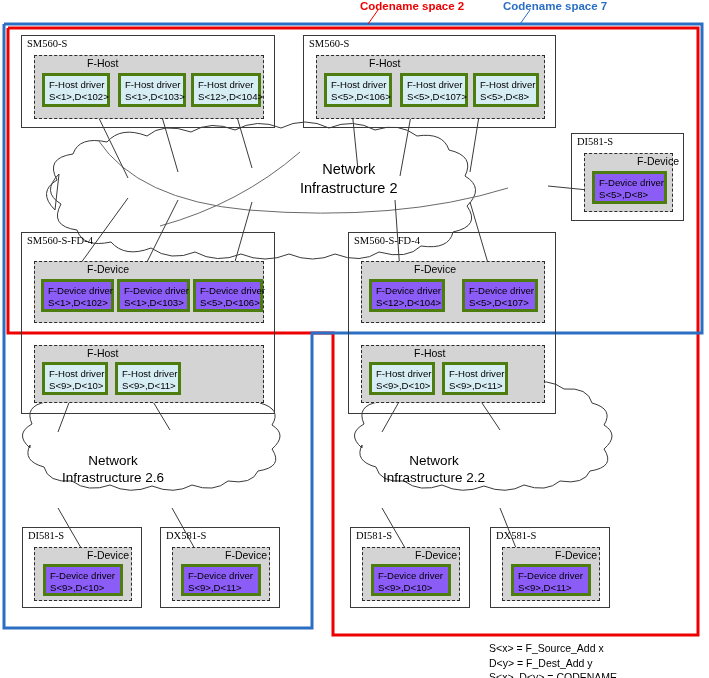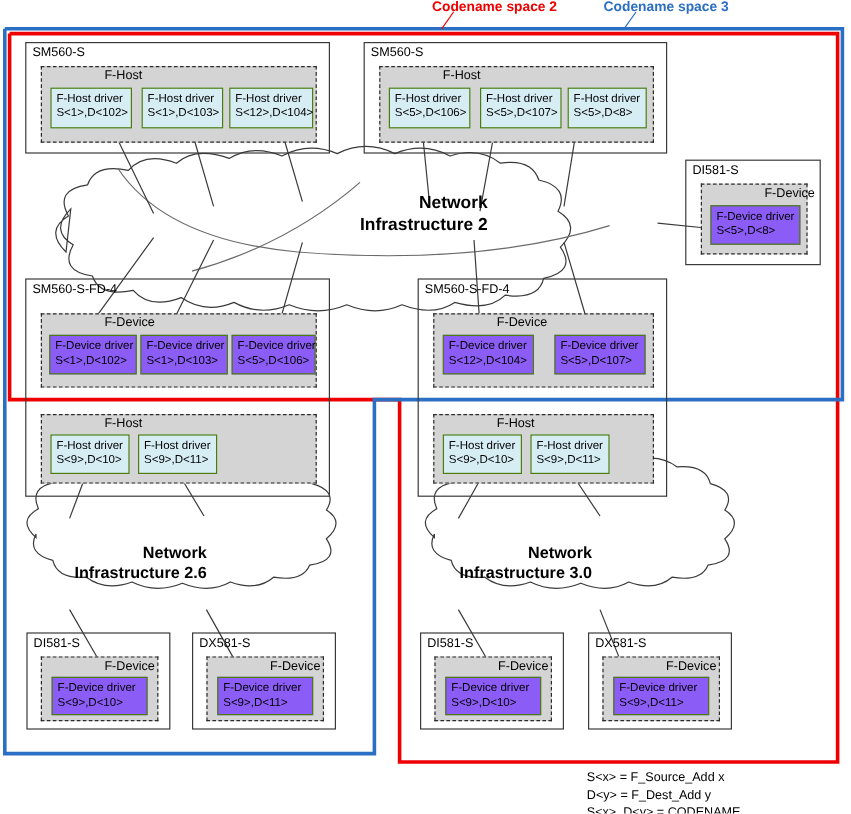--- a/index.html
+++ b/index.html
@@ -11,35 +11,35 @@
   .stage{position:absolute;left:0;top:0;width:709px;height:476px;}
   svg.layer{position:absolute;left:0;top:0;width:709px;height:678px;pointer-events:none;}
 
   
   .frame-label{position:absolute;font-size:11.5px;font-weight:bold;white-space:nowrap;}
   .frame-label.red{color:#ee0000;}
   .frame-label.blue{color:#2b6fc4;}
 
   
   .devbox{position:absolute;border:1px solid #3a3a3a;background:transparent;box-sizing:border-box;}
-  .devbox > .dev-title{position:absolute;left:5px;top:2px;font-size:10.5px;white-space:nowrap;}
+  .devbox > .dev-title{position:absolute;left:5px;top:2px;font-size:10.5px;white-space:nowrap;font-family:Liberation Serif, serif;}
 
   
   .fbox{position:absolute;border:1px dashed #2b2b2b;background:#d4d4d4;box-sizing:border-box;}
   .fbox > .f-title{position:absolute;left:4px;top:1px;font-size:10.5px;white-space:nowrap;padding-left:48px;}
 
   
-  .driver{position:absolute;border:1px solid #4d7c0f;box-sizing:border-box;
+  .driver{position:absolute;border:3px solid #4d7c0f;box-sizing:border-box;
           font-size:9.6px;line-height:12px;padding:3px 9px 0 4px;white-space:nowrap;}
   .driver.host{background:#d7edf4;}
   .driver.device{background:#8b5cf6;}
   .driver .l2{display:block;}
 
   
-  .cloud-label{position:absolute;font-size:13.5px;font-weight:bold;line-height:17px;text-align:right;white-space:nowrap;}
+  .cloud-label{position:absolute;font-size:13.5px;font-weight:normal;line-height:17px;text-align:center;white-space:nowrap;}
   .cloud-label.big{font-size:14.5px;line-height:19px;}
 
   
   .legend{position:absolute;font-size:10.5px;line-height:14.5px;white-space:nowrap;}
   .legend div{display:block;}
 </style>
 </head>
 <body>
 
 <div class="stage">
@@ -86,21 +86,21 @@
 
     <polyline points="8,28 698,28 698,635 333,635 333,333 8,333 8,28" fill="none" stroke="#ee0000" stroke-width="3"></polyline>
 
     <polyline points="4,24 702,24 702,333 312,333 312,628 4,628 4,24" fill="none" stroke="#2b6fc4" stroke-width="3"></polyline>
 
     <path d="M368 24 L378 10" stroke="#ee0000" stroke-width="1" fill="none"></path>
     <path d="M520 24 L530 10" stroke="#2b6fc4" stroke-width="1" fill="none"></path>
   </svg>
 
   <div class="frame-label red" style="left:360px;top:0px;">Codename space 2</div>
-  <div class="frame-label blue" style="left:503px;top:0px;">Codename space 3</div>
+  <div class="frame-label blue" style="left:503px;top:0px;">Codename space 7</div>
 
   <div class="devbox" style="left:21px;top:35px;width:254px;height:93px;">
     <div class="dev-title">SM560-S</div>
     <div class="fbox" style="left:12px;top:19px;width:230px;height:64px;">
       <div class="f-title">F-Host</div>
       <div class="driver host" style="left:7px;top:17px;width:68px;height:34px;">
         <span>F-Host driver</span>
         <span class="l2">S&lt;1&gt;,D&lt;102&gt;</span>
       </div>
       <div class="driver host" style="left:83px;top:17px;width:68px;height:34px;">
@@ -245,21 +245,21 @@
   <div class="cloud-label big" style="left:300px;top:160px;">
     <span>Network</span><br>
     <span>Infrastructure 2</span>
   </div>
   <div class="cloud-label" style="left:62px;top:452px;">
     <span>Network</span><br>
     <span>Infrastructure 2.6</span>
   </div>
   <div class="cloud-label" style="left:383px;top:452px;">
     <span>Network</span><br>
-    <span>Infrastructure 3.0</span>
+    <span>Infrastructure 2.2</span>
   </div>
 
   <div class="legend" style="left:489px;top:641px;">
     <div>S&lt;x&gt; = F_Source_Add x</div>
     <div>D&lt;y&gt; = F_Dest_Add y</div>
     <div>S&lt;x&gt;, D&lt;y&gt; = CODENAME</div>
   </div>
 
 </div>
 

